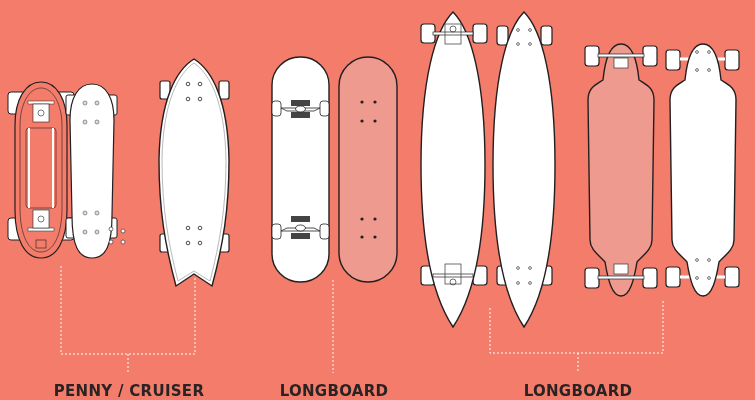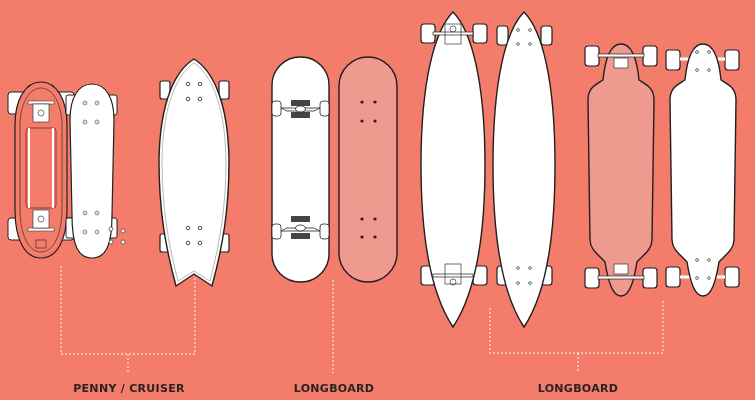--- a/index.html
+++ b/index.html
@@ -1,18 +1,18 @@
 <!DOCTYPE html>
 <html><head>
 <meta charset="utf-8">
 <style>
   html,body{margin:0;padding:0;}
   body{width:755px;height:400px;background:#f47c6a;position:relative;overflow:hidden;font-family:"DejaVu Sans","Liberation Sans",sans-serif;}
   svg.art{position:absolute;left:0;top:0;}
-  .label{position:absolute;top:382px;font-size:11px;font-weight:bold;color:#2a2323;letter-spacing:0.3px;transform:translateX(-50%);white-space:nowrap;}
+  .label{position:absolute;top:382px;font-size:15px;font-weight:bold;color:#2a2323;letter-spacing:0.3px;transform:translateX(-50%);white-space:nowrap;}
 </style>
 </head>
 <body>
 
 <svg class="art" width="755" height="400" viewBox="0 0 755 400">
 
   <g stroke="#fff" stroke-width="1" stroke-dasharray="2,2" fill="none">
     <polyline points="61,266 61,354 195,354 195,277"></polyline>
     <line x1="128" y1="354" x2="128" y2="373"></line>
   </g>

